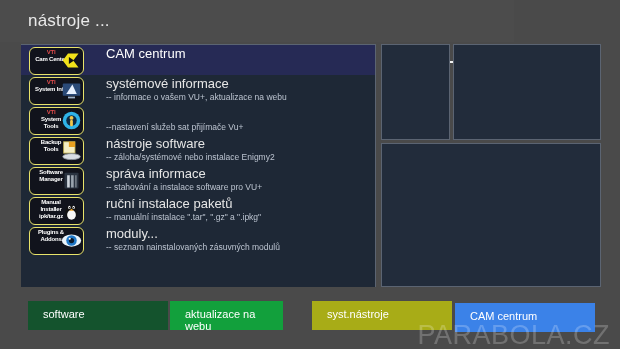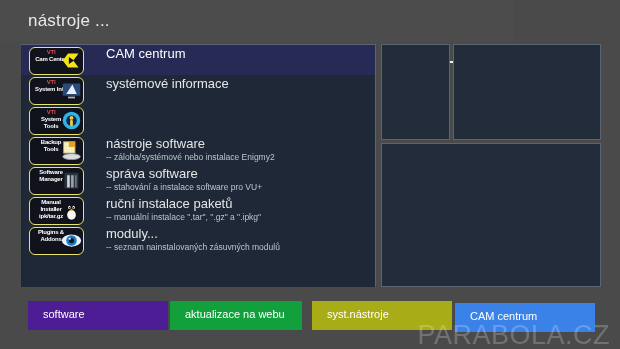--- a/index.html
+++ b/index.html
@@ -126,21 +126,21 @@
     height: 29px;
     box-sizing: border-box;
   }
   .cbtn-label {
     position: absolute;
     left: 15px; top: 7px;
     font-size: 11px;
     color: #ffffff;
   }
   #btn-red    { left: 28px;  width: 140px; }
-  #btn-green  { left: 170px; width: 132px; }
+  #btn-green  { left: 170px; width: 113px; }
   #btn-yellow { left: 312px; width: 140px; }
   #btn-blue   { left: 455px; width: 140px; top: 5px; height: 29px; }
 
   
   #watermark {
     position: absolute;
     right: 10px; bottom: -2px;
     font-size: 27px;
     color: rgba(255,255,255,0.22);
     letter-spacing: 0.5px;
@@ -169,31 +169,33 @@
     <div class="menu-item">
       <div class="menu-icon">
         <div class="icon-text"><span class="icon-vti">VTI</span><span>System Info</span></div>
         <div class="icon-art"><svg viewBox="0 0 24 24">
             <rect x="2" y="4" width="20" height="14" rx="1" fill="#2b4a78"></rect>
             <polygon points="6,16 13,5 18,16" fill="#e8f0ff"></polygon>
             <rect x="8" y="19" width="8" height="2" fill="#9fb3cc"></rect>
           </svg></div>
       </div>
       <div class="menu-title">systémové informace</div>
+      <div class="menu-desc">-- informace o vašem VU+, aktualizace na webu</div>
     </div>
     <div class="menu-item">
       <div class="menu-icon">
         <div class="icon-text"><span class="icon-vti">VTI</span><span>System Tools</span></div>
         <div class="icon-art"><svg viewBox="0 0 24 24">
             <circle cx="12" cy="12" r="10" fill="#2fb3e8"></circle>
             <circle cx="12" cy="12" r="6" fill="#0d2a44"></circle>
             <circle cx="12" cy="9" r="2.2" fill="#f2c84b"></circle>
             <rect x="10.4" y="11.5" width="3.2" height="7" rx="1.2" fill="#f2c84b"></rect>
           </svg></div>
       </div>
+      <div class="menu-desc">--nastavení služeb sat přijímače Vu+</div>
     </div>
     <div class="menu-item">
       <div class="menu-icon">
         <div class="icon-text"><span>Backup Tools</span></div>
         <div class="icon-art"><svg viewBox="0 0 24 24">
             <rect x="3" y="2" width="13" height="13" fill="#f5efc4" stroke="#b9a94a"></rect>
             <rect x="9" y="2" width="7" height="6" fill="#e8a020"></rect>
             <ellipse cx="12" cy="19" rx="10" ry="3.4" fill="#d8dde3" stroke="#8d949c"></ellipse>
           </svg></div>
       </div>
@@ -203,21 +205,21 @@
     <div class="menu-item">
       <div class="menu-icon">
         <div class="icon-text"><span>Software Manager</span></div>
         <div class="icon-art"><svg viewBox="0 0 24 24">
             <rect x="4" y="3" width="16" height="18" rx="1" fill="#2a3340"></rect>
             <rect x="7" y="6" width="3" height="14" fill="#cfd6dd"></rect>
             <rect x="11.5" y="6" width="3" height="14" fill="#9aa3ad"></rect>
             <rect x="16" y="6" width="2" height="14" fill="#6e7680"></rect>
           </svg></div>
       </div>
-      <div class="menu-title">správa software</div>
+      <div class="menu-title">správa informace</div>
       <div class="menu-desc">-- stahování a instalace software pro VU+</div>
     </div>
     <div class="menu-item">
       <div class="menu-icon">
         <div class="icon-text"><span>Manual Installer ipk/tar.gz</span></div>
         <div class="icon-art"><svg viewBox="0 0 24 24">
             <ellipse cx="12" cy="14" rx="7" ry="8" fill="#111"></ellipse>
             <ellipse cx="12" cy="17" rx="5" ry="5.5" fill="#f7f7f7"></ellipse>
             <ellipse cx="9.6" cy="8.5" rx="1.4" ry="1.8" fill="#fff"></ellipse>
             <ellipse cx="14.4" cy="8.5" rx="1.4" ry="1.8" fill="#fff"></ellipse>
@@ -242,21 +244,21 @@
       <div class="menu-title">moduly...</div>
       <div class="menu-desc">-- seznam nainstalovaných zásuvných modulů</div>
     </div>
   </div>
 
 <div class="right-panel" id="right-top-left"></div>
 <div class="right-panel" id="right-top-right"></div>
 <div class="right-panel" id="right-bottom"></div>
 
 <div id="button-bar">
-  <div class="cbtn" id="btn-red" style="background: #4c1d95;">
+  <div class="cbtn" id="btn-red" style="background: #14532d;">
     <span class="cbtn-label">software</span>
   </div>
   <div class="cbtn" id="btn-green" style="background: rgb(18, 160, 60);">
     <span class="cbtn-label">aktualizace na webu</span>
   </div>
   <div class="cbtn" id="btn-yellow" style="background: rgb(168, 172, 23);">
     <span class="cbtn-label">syst.nástroje</span>
   </div>
   <div class="cbtn" id="btn-blue" style="background: rgb(59, 130, 232);">
     <span class="cbtn-label">CAM centrum</span>

